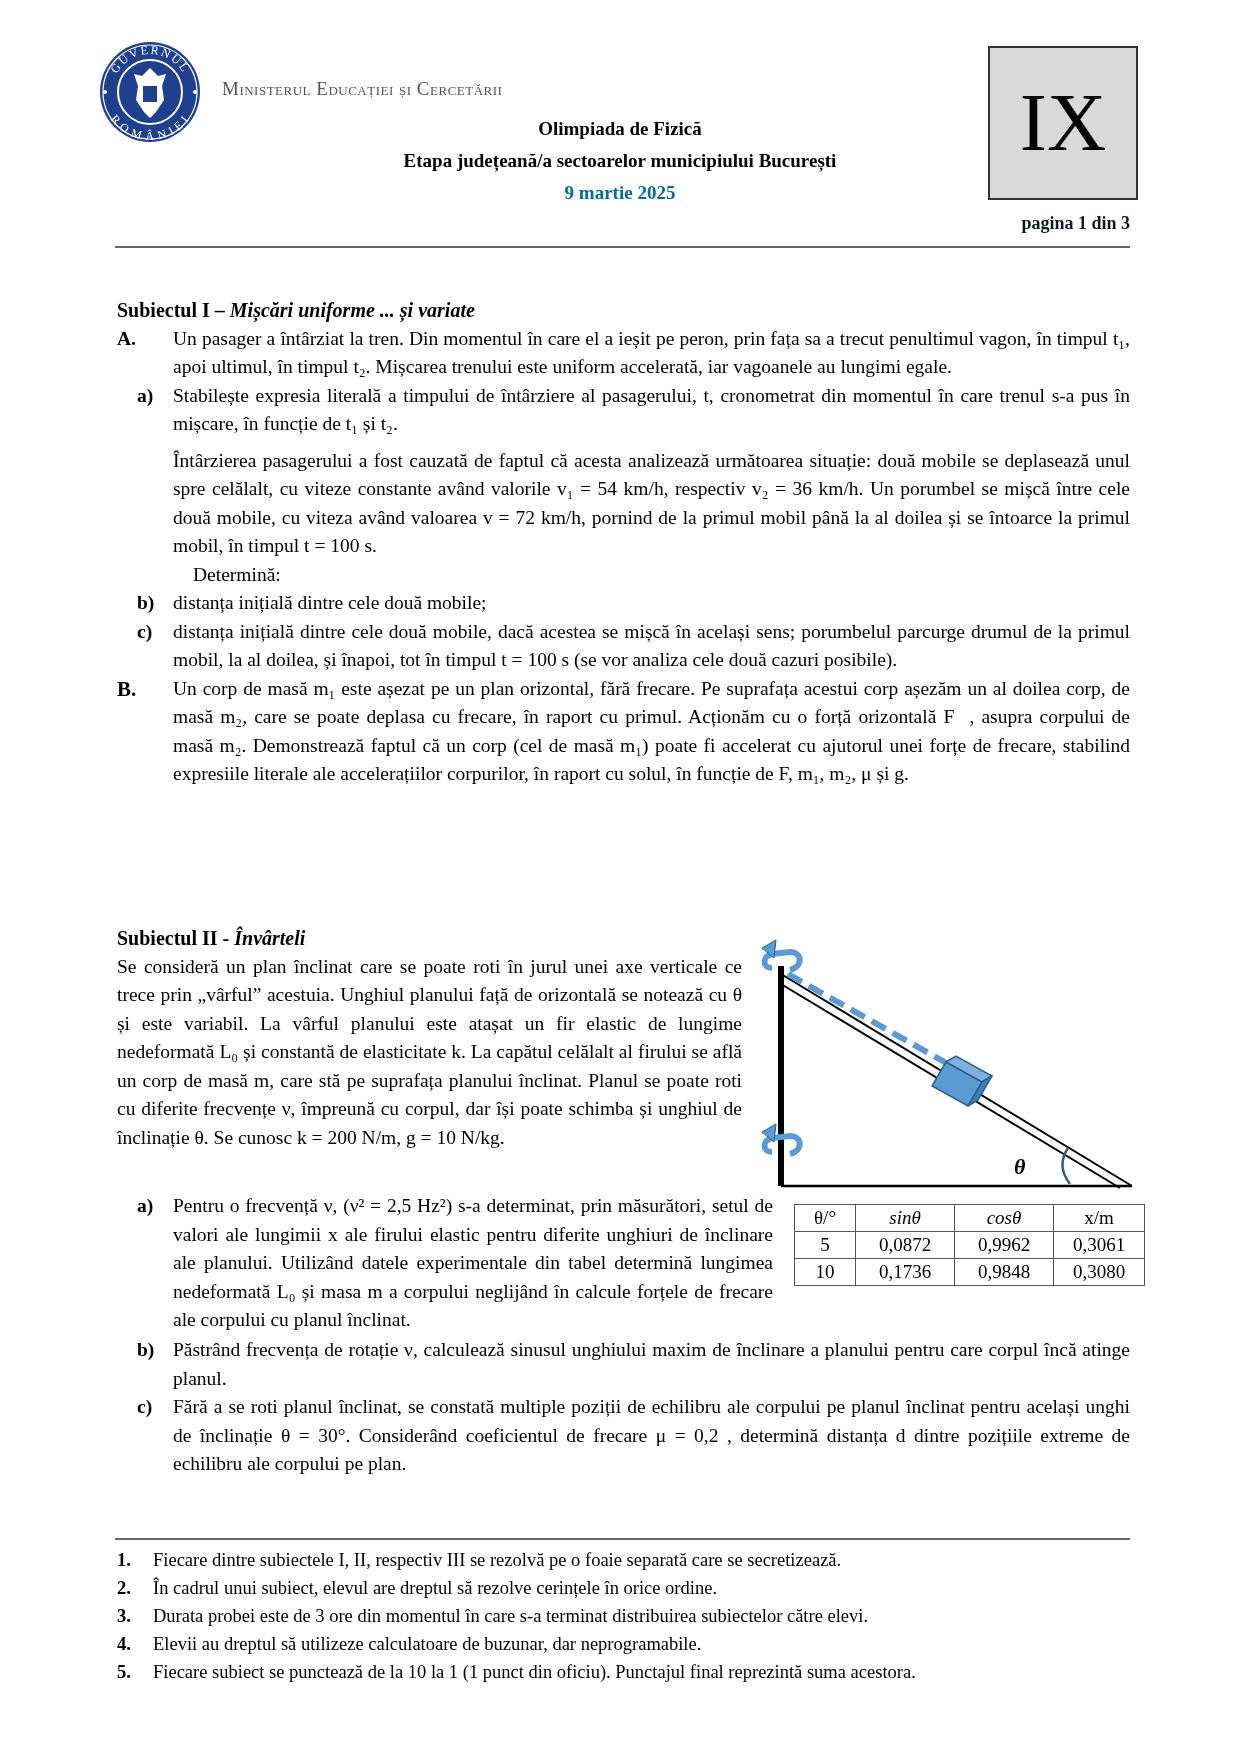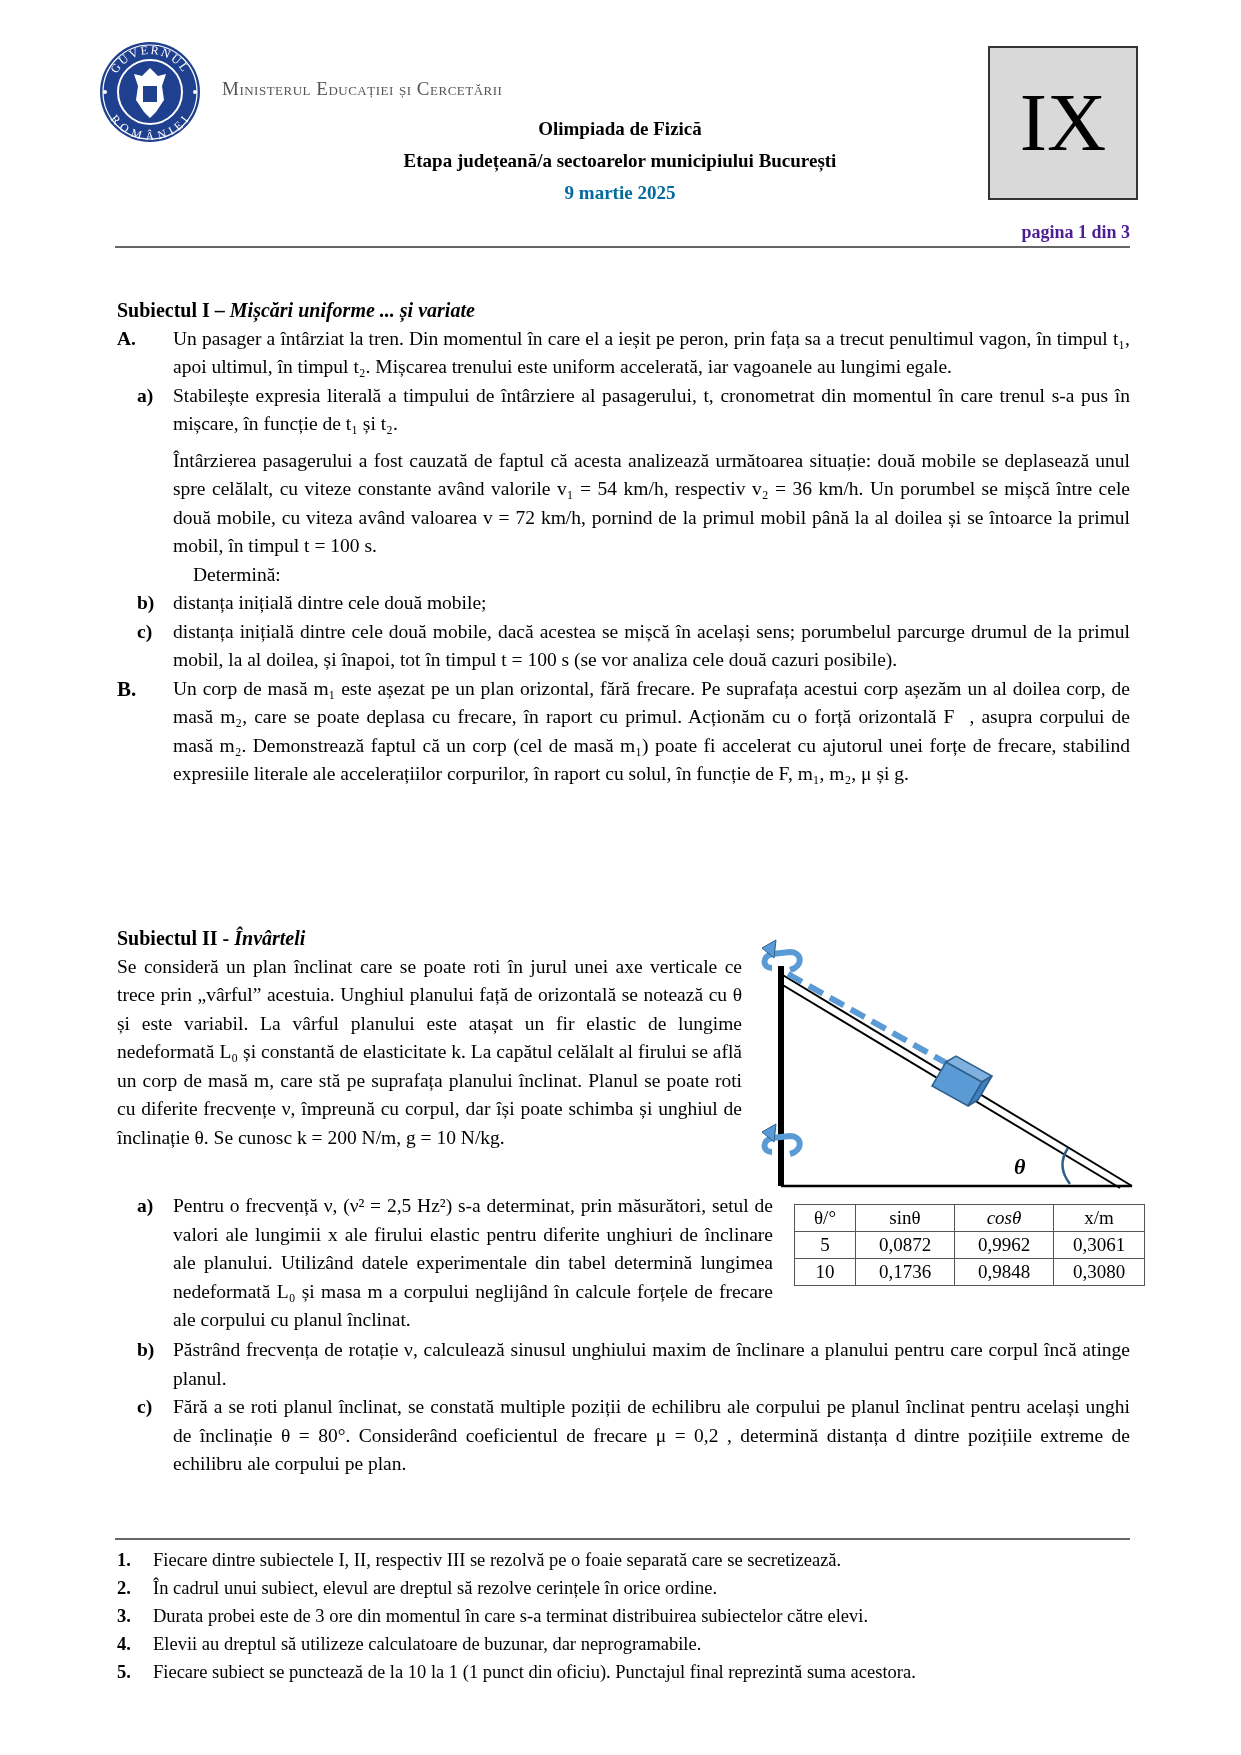--- a/index.html
+++ b/index.html
@@ -8,21 +8,21 @@
   .abs { position:absolute; }
   .logo { left:98px; top:40px; width:104px; height:104px; }
   .ministry { left:222px; top:78px; font-size:19px; color:#555; letter-spacing:0.5px; font-variant:small-caps; }
   .hdr { left:300px; width:640px; text-align:center; font-weight:bold; font-size:19px; }
   .hdr.t1 { top:118px; }
   .hdr.t2 { top:150px; }
   .hdr.t3 { top:182px; color:#0369a1; }
   .classbox { left:988px; top:46px; width:150px; height:154px; background:#d9d9d9; border:2px solid #333;
               box-sizing:border-box; display:flex; align-items:center; justify-content:center;
               font-size:82px; }
-  .pageno { left:960px; top:222px; width:170px; text-align:right; font-weight:bold; font-size:18px; color:#4c1d95; }
+  .pageno { left:960px; top:213px; width:170px; text-align:right; font-weight:bold; font-size:18px; color:#0f172a; }
   .hrule { left:115px; width:1015px; height:0; border-top:2px solid #666; }
   .text { font-size:19.5px; line-height:28.5px; }
   .sectitle { font-weight:bold; font-size:20px; }
   .label { font-weight:bold; }
   .para { text-align:justify; }
   table.data { border-collapse:collapse; font-size:19px; }
   table.data td { border:1.5px solid #555; padding:0 6px; height:26px; text-align:center; }
 </style>
 </head>
 <body>
@@ -134,21 +134,21 @@
 </div>
 <div class="abs text para" style="left:173px; top:1192px; width:600px;">
   <span id="q2a">Pentru o frecvență ν, (ν² = 2,5 Hz²) s-a determinat, prin măsurători, setul de valori ale lungimii x ale firului elastic pentru diferite unghiuri de înclinare ale planului. Utilizând datele experimentale din tabel determină lungimea nedeformată L₀ și masa m a corpului neglijând în calcule forțele de frecare ale corpului cu planul înclinat.</span>
 </div>
 
 <div class="abs" style="left:794px; top:1204px;">
   <table class="data">
     <tbody>
         <tr>
       <td style="width:48px;">θ/°</td>
-      <td style="width:86px; margin-top:28px;">sinθ</td>
+      <td style="width:86px; font-style:italic;margin-top:28px;">sinθ</td>
       <td style="width:86px; font-style:italic;margin-left:48px;">cosθ</td>
       <td style="width:78px;">x/m</td>
     </tr>
     <tr>
       <td>5</td>
       <td>0,0872</td>
       <td>0,9962</td>
       <td>0,3061</td>
     </tr>
     <tr>
@@ -161,21 +161,21 @@
     </table>
 </div>
 
 <div class="abs text" style="left:117px; top:1336px; width:1013px;">
   <div style="display:flex;">
     <span class="label" style="width:56px; flex:none; padding-left:20px; box-sizing:border-box;">b)</span>
     <span class="para" style="flex:1;">Păstrând frecvența de rotație ν, calculează sinusul unghiului maxim de înclinare a planului pentru care corpul încă atinge planul.</span>
   </div>
   <div style="display:flex;">
     <span class="label" style="width:56px; flex:none; padding-left:20px; box-sizing:border-box;">c)</span>
-    <span class="para" style="flex:1;">Fără a se roti planul înclinat, se constată multiple poziții de echilibru ale corpului pe planul înclinat pentru același unghi de înclinație θ = 80°. Considerând coeficientul de frecare μ = 0,2 , determină distanța d dintre pozițiile extreme de echilibru ale corpului pe plan.</span>
+    <span class="para" style="flex:1;">Fără a se roti planul înclinat, se constată multiple poziții de echilibru ale corpului pe planul înclinat pentru același unghi de înclinație θ = 30°. Considerând coeficientul de frecare μ = 0,2 , determină distanța d dintre pozițiile extreme de echilibru ale corpului pe plan.</span>
   </div>
 </div>
 
 <div class="abs hrule" style="top:1538px;"></div>
 <div class="abs" style="left:117px; top:1546px; width:1013px; font-size:18.5px; line-height:28px;">
   <div style="display:flex;">
       <span style="width:36px; font-weight:bold;">1.</span>
       <span>Fiecare dintre subiectele I, II, respectiv III se rezolvă pe o foaie separată care se secretizează.</span>
     </div>
   <div style="display:flex;">

